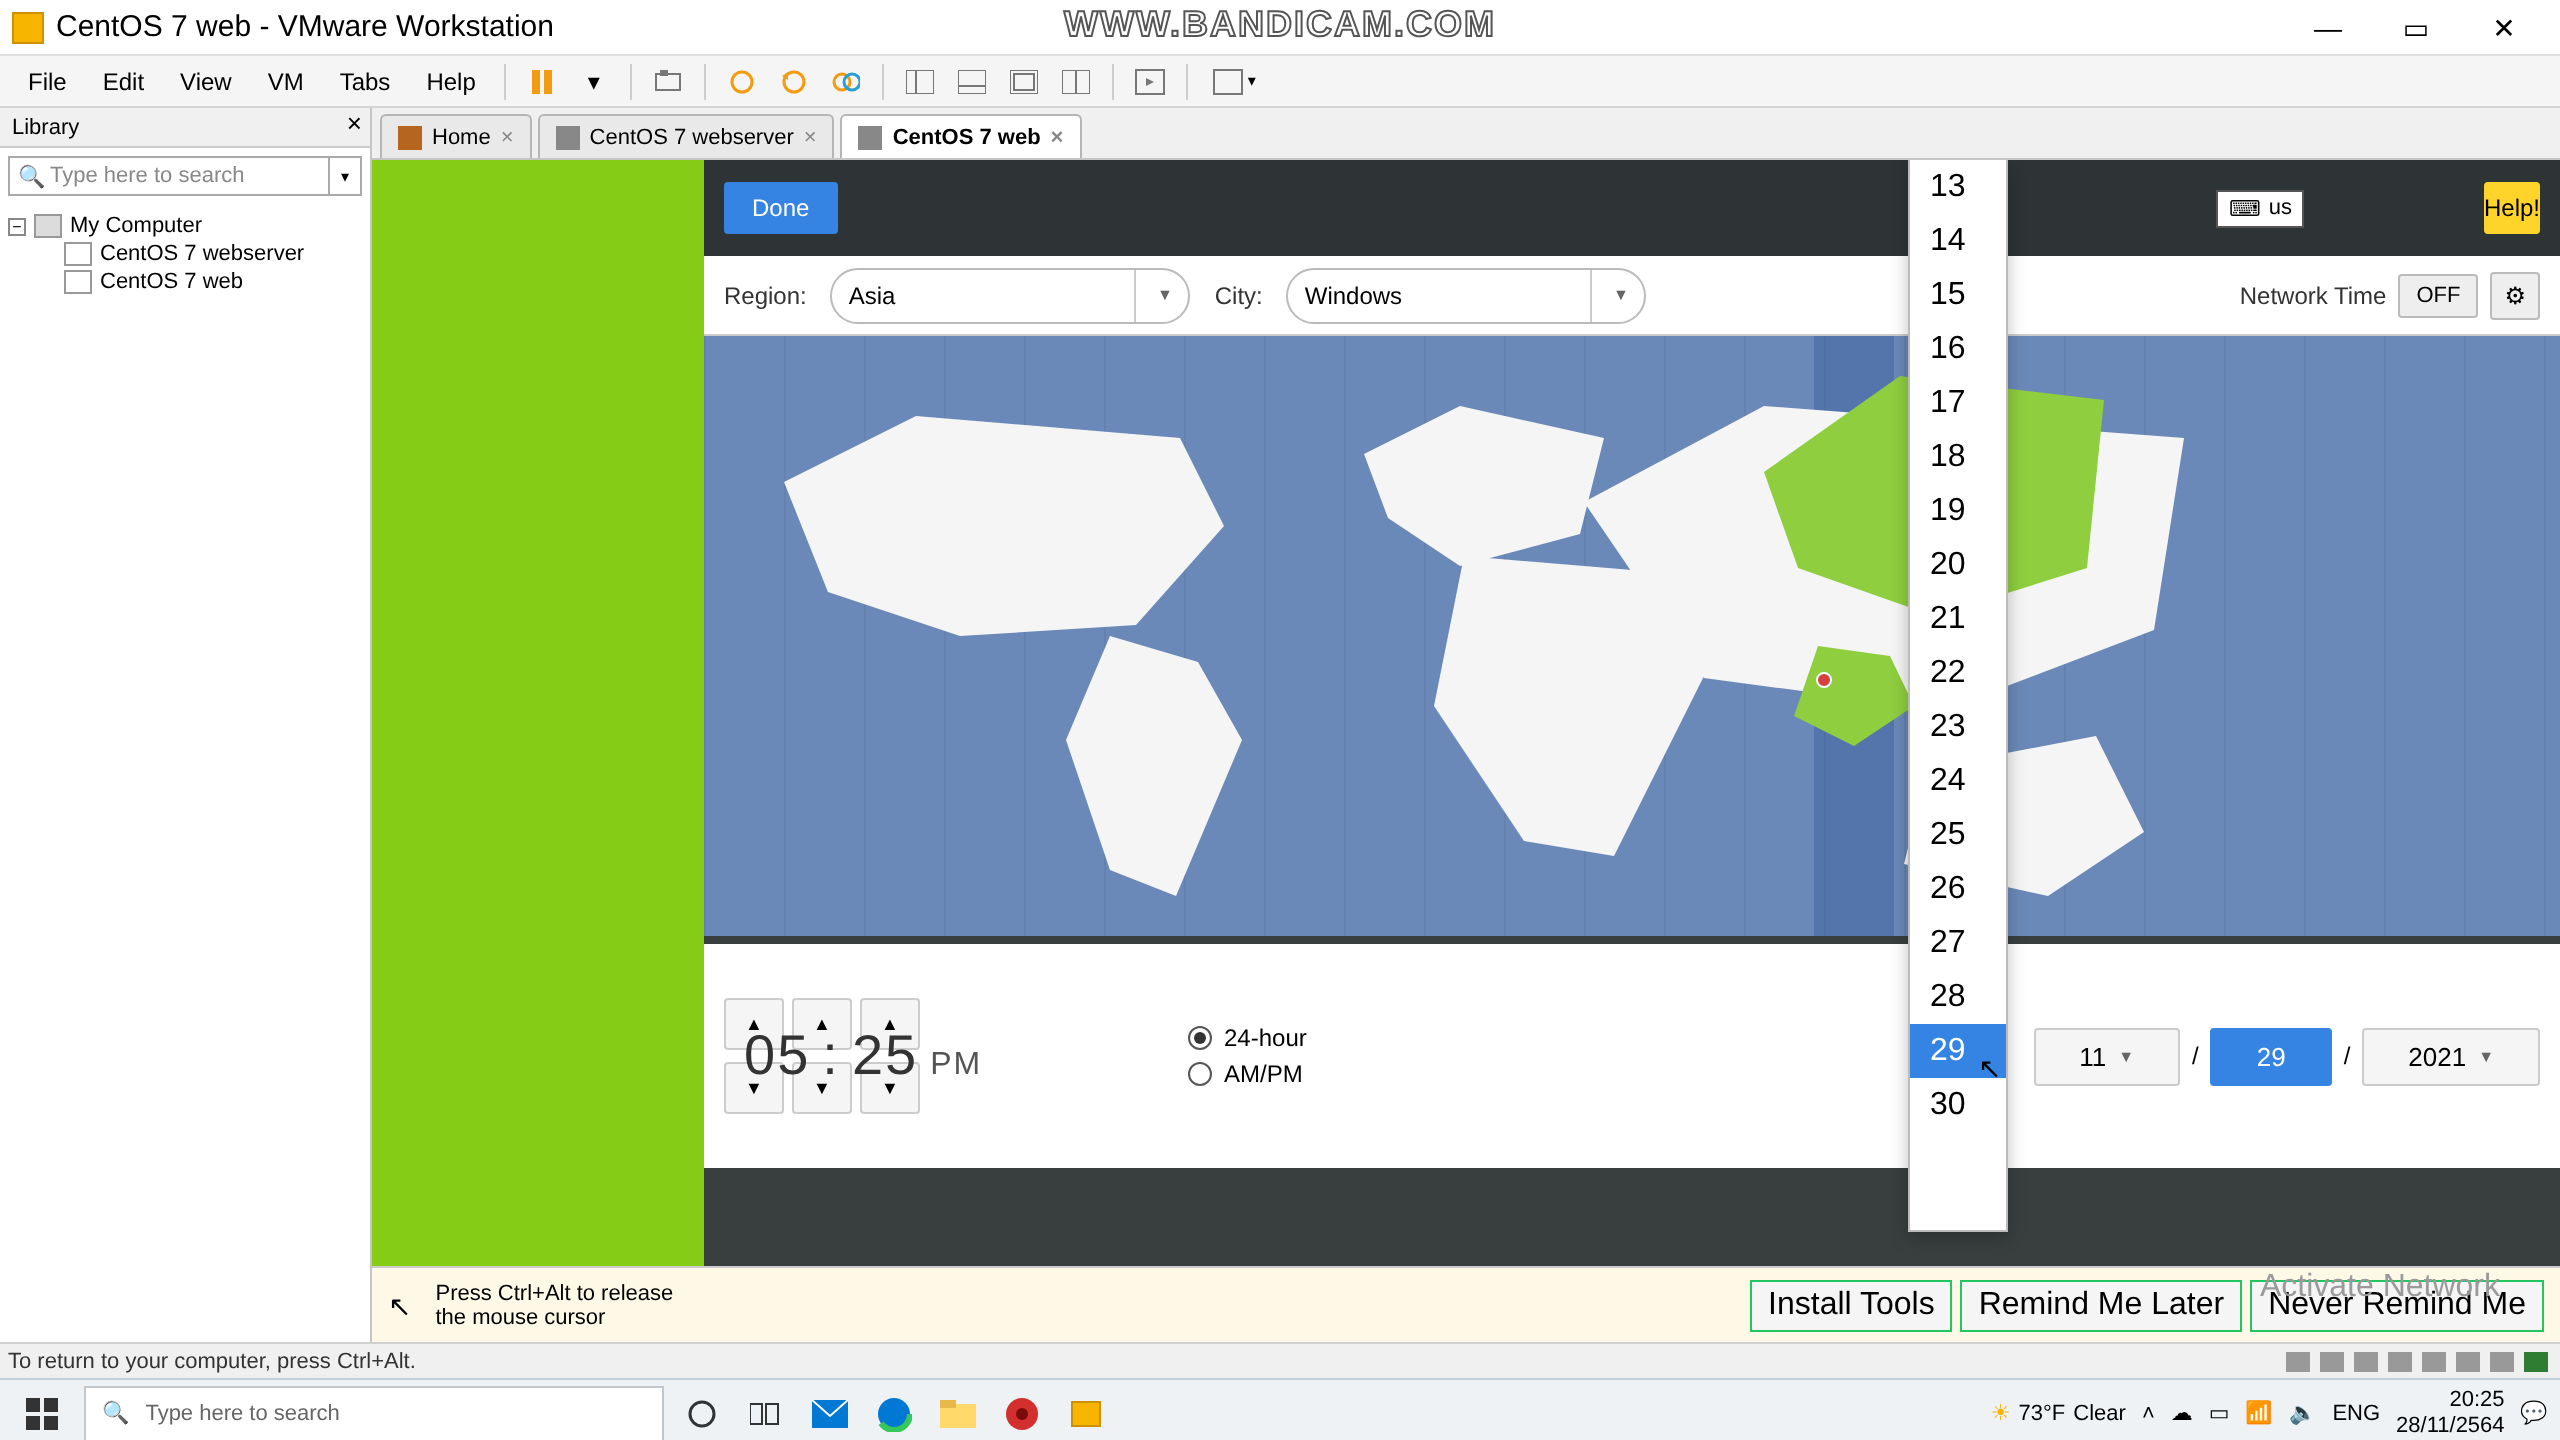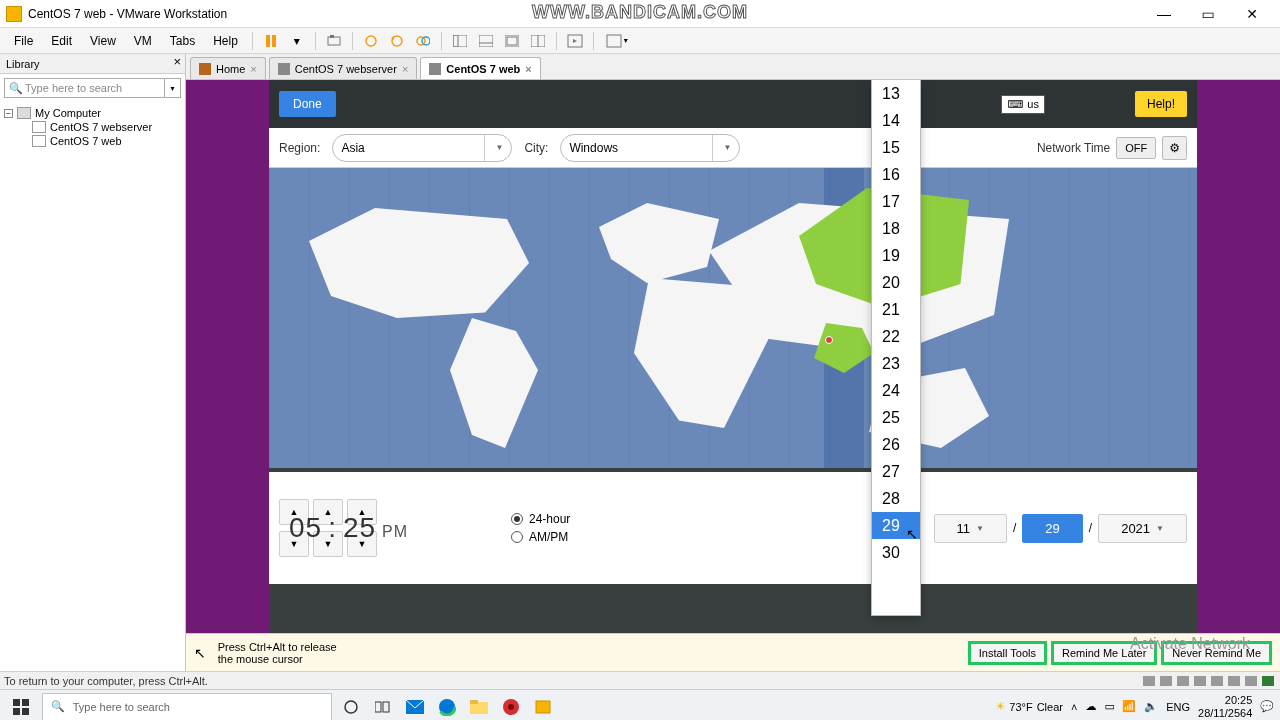--- a/index.html
+++ b/index.html
@@ -1,21 +1,21 @@
 <!DOCTYPE html>
 <html><head>
 <meta charset="utf-8">
 <style>
 * { margin: 0; padding: 0; box-sizing: border-box; font-family: "Segoe UI", Tahoma, sans-serif; }
 body { width: 1280px; height: 720px; overflow: hidden; background: #fff; font-size: 12px; position: relative; }
 
 
 .titlebar { height: 28px; background: #fff; display: flex; align-items: center; padding: 0 6px; border-bottom: 1px solid #e0e0e0; }
 .titlebar .icon-vmw { width: 16px; height: 16px; background: #f7b500; border: 1px solid #cc9100; margin-right: 6px; }
-.titlebar .title { flex: 1; font-size: 12px; }
+.titlebar .title { flex: 1; font-size: 15px; }
 .titlebar .winbtn { width: 44px; height: 28px; display: flex; align-items: center; justify-content: center; font-size: 14px; }
 
 
 .menubar { height: 26px; display: flex; align-items: center; padding: 0 6px; border-bottom: 1px solid #d5d5d5; gap: 2px; background: #f5f5f5; }
 .menubar .menuitem { padding: 3px 8px; }
 .menubar .sep { width: 1px; height: 18px; background: #ccc; margin: 0 4px; }
 .menubar .tbtn { width: 24px; height: 22px; display: flex; align-items: center; justify-content: center; border-radius: 2px; }
 .menubar .tbtn svg { display: block; }
 
 
@@ -36,28 +36,28 @@
 
 
 .main { flex: 1; display: flex; flex-direction: column; background: #fff; }
 .tabs { height: 26px; background: #f0f0f0; border-bottom: 1px solid #c5c5c5; display: flex; align-items: flex-end; padding-left: 4px; gap: 3px; }
 .tab { height: 22px; padding: 0 8px; border: 1px solid #b5b5b5; border-bottom: none; background: #e9e9e9; border-radius: 3px 3px 0 0; display: flex; align-items: center; gap: 5px; font-size: 11px; }
 .tab.active { background: #fff; font-weight: 600; }
 .tab .icn { width: 12px; height: 12px; background: #888; }
 .tab .x { color: #888; font-size: 11px; }
 
 
-.console-wrap { flex: 1; background: #701a75; position: relative; display: flex; justify-content: center; }
+.console-wrap { flex: 1; background: #84cc16; position: relative; display: flex; justify-content: flex-end; }
 .console { width: 928px; height: 100%; background: #393f3f; position: relative; overflow: hidden; }
 
 
 .spoke-top { position: absolute; top: 0; left: 0; right: 0; height: 48px; background: #2e3436; display: flex; align-items: center; padding: 0 10px; }
 .btn-done { background: #3584e4; color: #fff; padding: 6px 14px; border-radius: 2px; font-size: 12px; }
 .kb-ind { margin-left: auto; background: #fff; color: #000; padding: 2px 5px; border: 1px solid #555; font-size: 11px; display: flex; align-items: center; gap: 4px; }
-.btn-help { background: #ffd42a; color: #000; padding: 6px 12px; border-radius: 2px; margin-left: 90px; }
+.btn-help { background: #ffd42a; color: #000; padding: 6px 0; border-radius: 2px; margin-left: 90px; }
 
 .spoke-bar { position: absolute; top: 48px; left: 0; right: 0; height: 40px; background: #fff; display: flex; align-items: center; padding: 0 10px; gap: 12px; border-bottom: 1px solid #ccc; }
 .lbl { font-size: 12px; color: #333; }
 .dd-box { border: 1px solid #bbb; background: #fff; border-radius: 14px; height: 28px; display: flex; align-items: center; padding: 0 8px; font-size: 12px; position: relative; }
 .dd-box .car { margin-left: auto; font-size: 8px; color: #666; padding-left: 10px; border-left: 1px solid #ccc; height: 100%; display: flex; align-items: center; }
 .nettime { margin-left: auto; display: flex; align-items: center; gap: 6px; }
 .sw-off { border: 1px solid #bbb; padding: 4px 8px; background: #eee; font-size: 11px; border-radius: 2px; }
 .gear { border: 1px solid #bbb; padding: 4px 6px; background: #eee; border-radius: 2px; }
 
 
@@ -90,21 +90,21 @@
 
 .pop-list { position: absolute; top: 0; left: 602px; width: 50px; background: #fff; border: 1px solid #bbb; border-top: none; box-shadow: 0 3px 8px rgba(0,0,0,0.25); z-index: 50; height: 536px; overflow: hidden; }
 .pop-list .item { height: 27px; display: flex; align-items: center; padding-left: 10px; font-size: 16px; }
 .pop-list .item.sel { background: #3584e4; color: #fff; }
 .cursor-arrow { position: absolute; left: 637px; top: 446px; font-size: 14px; color: #000; z-index: 60; pointer-events: none; }
 
 
 .tools-bar { height: 38px; background: #fdf9e6; border-top: 1px solid #ccc; display: flex; align-items: center; padding: 0 8px; font-size: 11px; gap: 12px; position: relative; }
 .tools-bar .curic { font-size: 14px; }
 .tools-bar .btns { margin-left: auto; display: flex; gap: 4px; }
-.tools-bar button { border: 3px solid #22c55e; background: #f5f5f5; padding: 3px 8px; font-size: 11px; }
+.tools-bar button { border: 1px solid #22c55e; background: #f5f5f5; padding: 3px 8px; font-size: 16px; }
 .activate-wm { position: absolute; right: 30px; bottom: 18px; color: #9a9a9a; font-size: 16px; pointer-events: none; }
 
 .statusbar { height: 18px; border-top: 1px solid #d0d0d0; font-size: 11px; display: flex; align-items: center; padding-left: 4px; color: #333; background: #f0f0f0; position: relative; }
 .status-icons { position: absolute; right: 6px; display: flex; gap: 5px; }
 .status-icons span { width: 12px; height: 10px; background: #999; display: inline-block; }
 
 
 .taskbar { height: 34px; background: #eef2f5; border-top: 1px solid #c5cfd8; display: flex; align-items: center; padding: 0 6px; gap: 6px; font-size: 11px; }
 .taskbar .start { width: 30px; height: 30px; display: flex; align-items: center; justify-content: center; }
 .taskbar .search { flex: 0 0 290px; height: 28px; border: 1px solid #c0c7cf; background: #fff; display: flex; align-items: center; padding: 0 8px; gap: 8px; color: #666; }

